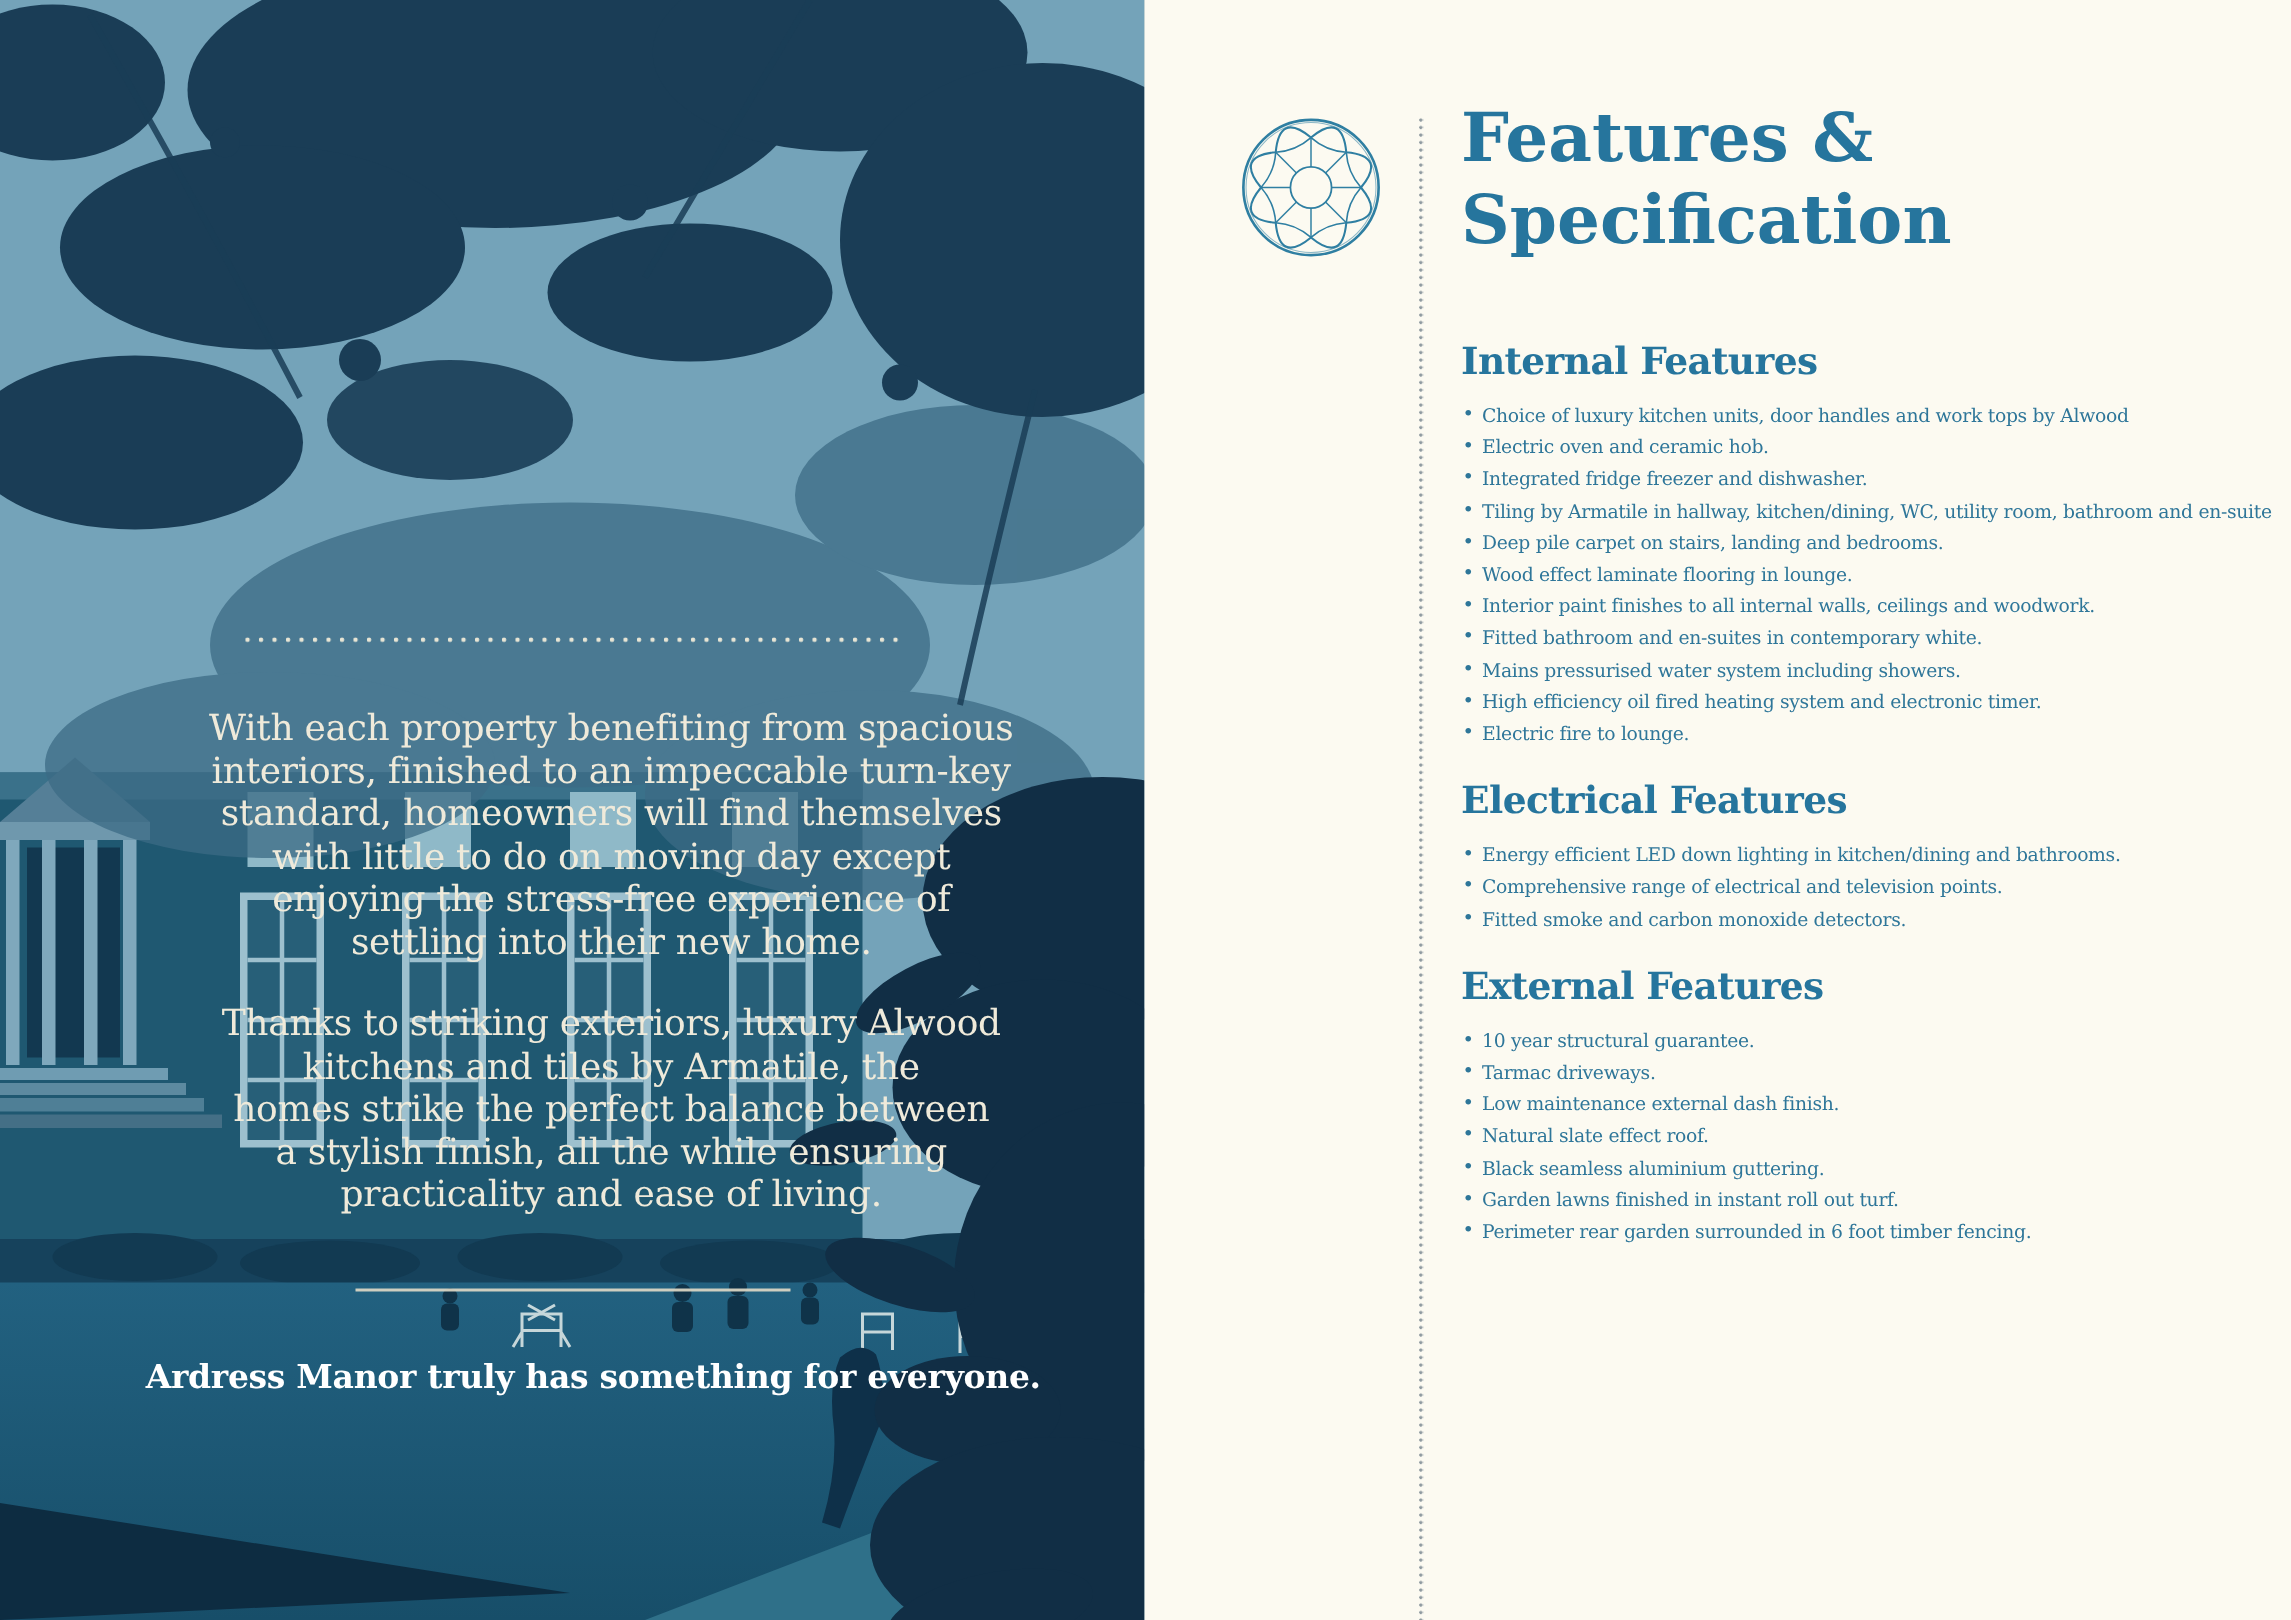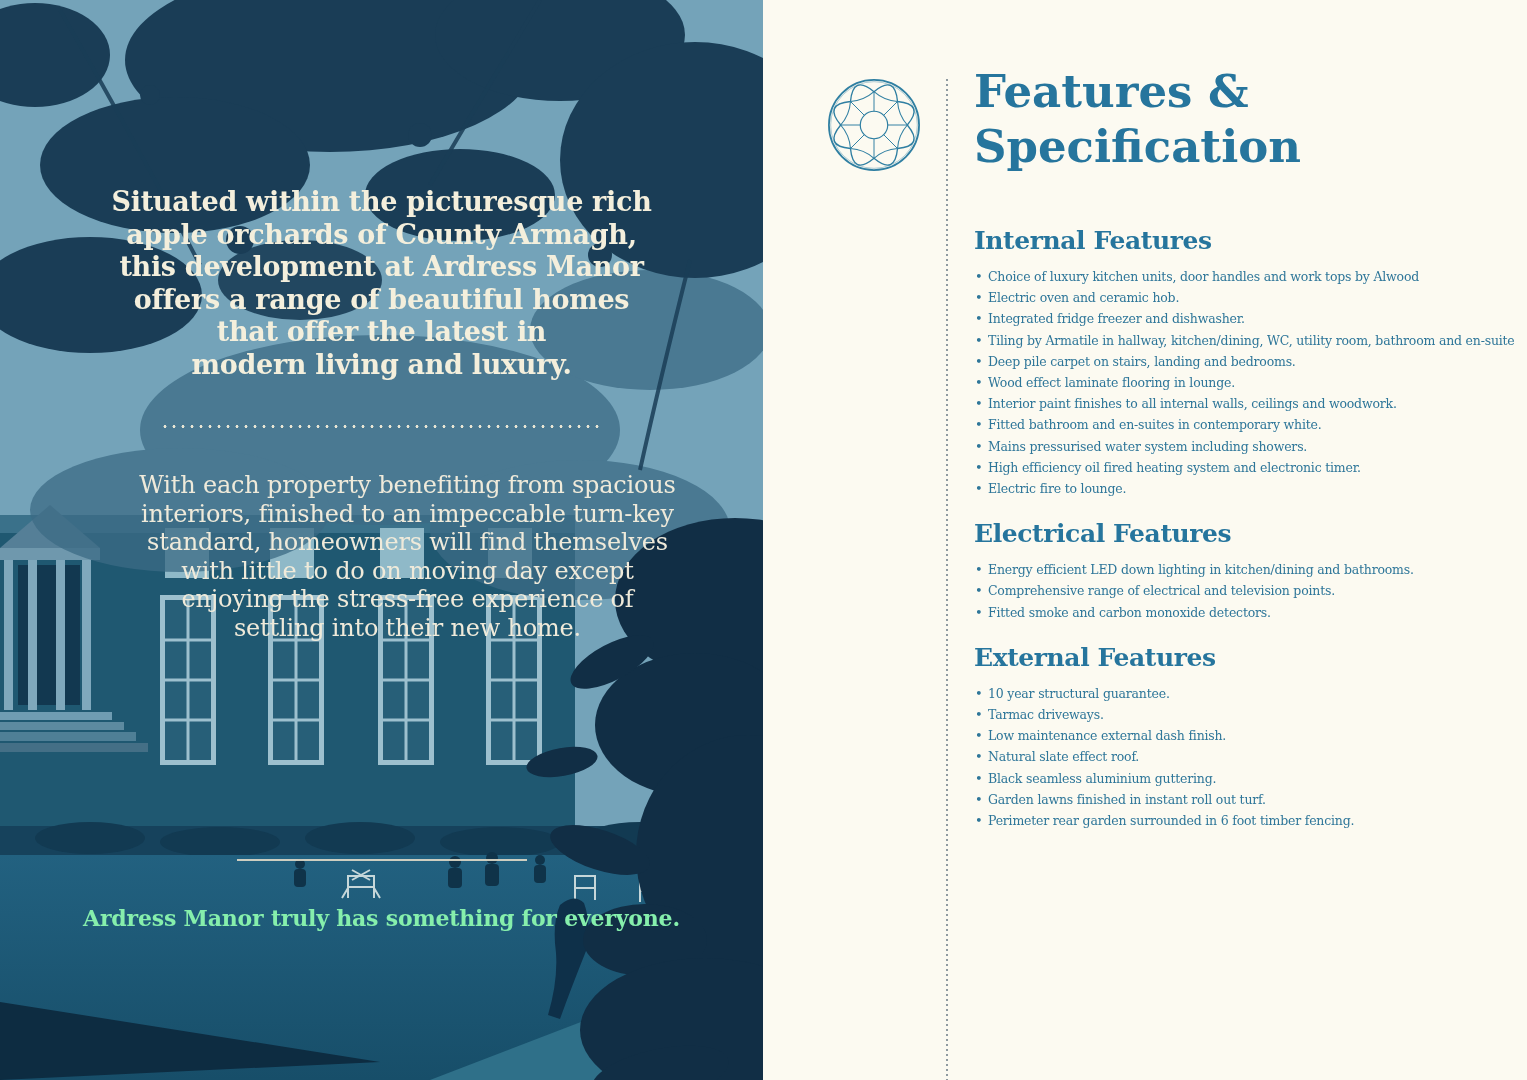--- a/index.html
+++ b/index.html
@@ -20,21 +20,21 @@
   .dot-sep{
     position:absolute; top:424px; left:50%; transform:translateX(-50%);
     width:438px; height:5px;
     background-image:radial-gradient(circle at 2px 2.5px, rgba(240,235,216,.95) 1.3px, transparent 1.7px);
     background-size:9px 5px; background-repeat:repeat-x;
   }
   .line-sep{
     position:absolute; top:859px; left:50%; transform:translateX(-50%);
     width:290px; height:2px; background:#ddd8c6; opacity:.92;
   }
-  .tagline{top:905px; font-size:22px; font-weight:700; letter-spacing:-0.2px; color:#86efac;}
+  .tagline{top:905px; font-size:22px; font-weight:700; letter-spacing:-0.2px; color:#ffffff;padding-left:14px;}
 
   
   .right-panel{position:absolute; left:763px; top:0; width:764px; height:1080px; background:#fcfaf1; overflow:hidden;}
   .logo{position:absolute; left:62px; top:76px; width:98px; height:98px;}
   .logo svg{width:100%; height:100%; display:block;}
   .vdots{
     position:absolute; left:183px; top:78px; width:3px; height:1002px;
     background-image:radial-gradient(circle at 1.2px 2px, #8f9aa0 0.9px, transparent 1.25px);
     background-size:3px 5px; background-repeat:repeat-y;
   }
@@ -192,33 +192,32 @@
         <ellipse cx="645" cy="940" rx="62" ry="36"></ellipse>
         <ellipse cx="705" cy="1030" rx="125" ry="72"></ellipse>
         <ellipse cx="612" cy="662" rx="46" ry="18" transform="rotate(-28 612 662)"></ellipse>
         <ellipse cx="600" cy="850" rx="52" ry="20" transform="rotate(18 600 850)"></ellipse>
         <ellipse cx="562" cy="762" rx="36" ry="14" transform="rotate(-10 562 762)"></ellipse>
         <ellipse cx="660" cy="1075" rx="70" ry="26" transform="rotate(-12 660 1075)"></ellipse>
       </g>
     </svg>
 
     <div class="left-content">
-      <p class="headline">Situated within the picturesque rich
-apple orchards of County Armagh,
-this development at Ardress Manor
-offers a range of beautiful homes
-that offer the latest in
-modern living and luxury.</p>
       <div class="dot-sep"></div>
       <p class="body-copy b1">With each property benefiting from spacious
 interiors, finished to an impeccable turn-key
 standard, homeowners will find themselves
 with little to do on moving day except
 enjoying the stress-free experience of
 settling into their new home.</p>
+      <p class="body-copy b2">Thanks to striking exteriors, luxury Alwood
+kitchens and tiles by Armatile, the
+homes strike the perfect balance between
+a stylish finish, all the while ensuring
+practicality and ease of living.</p>
       <div class="line-sep"></div>
       <p class="tagline">Ardress Manor truly has something for everyone.</p>
     </div>
   </section>
 
   <section class="right-panel">
 
     <div class="logo">
       <svg viewBox="0 0 100 100" fill="none" aria-hidden="true">
         <circle cx="50" cy="50" r="46" stroke="#2f7fa2" stroke-width="1.8"></circle>

